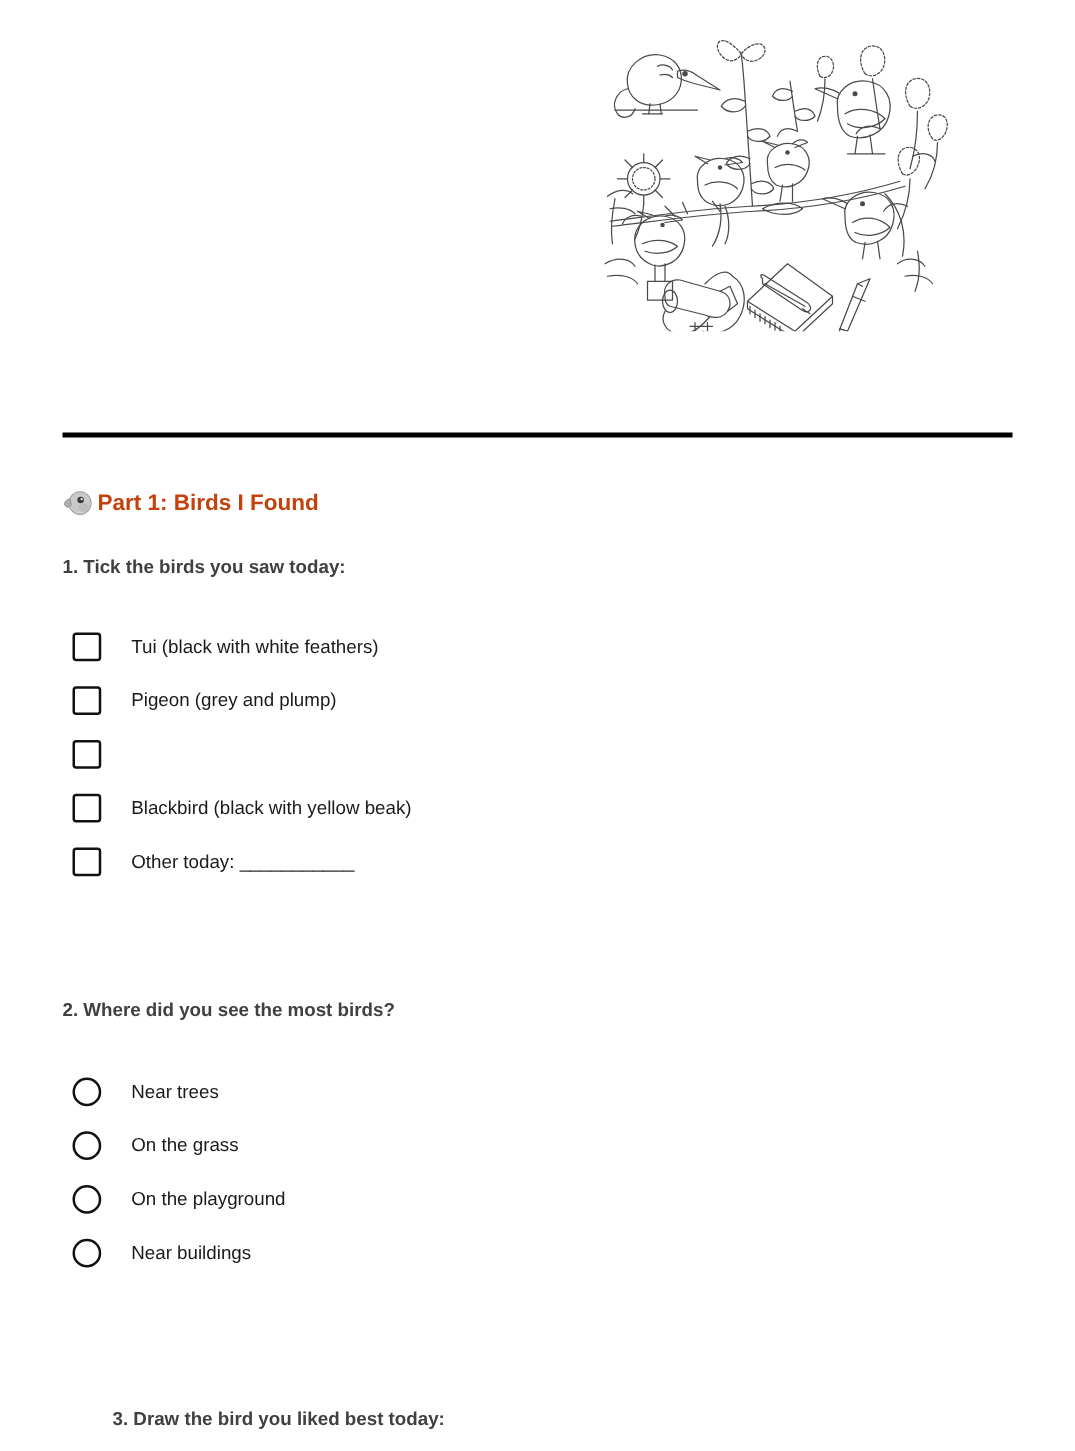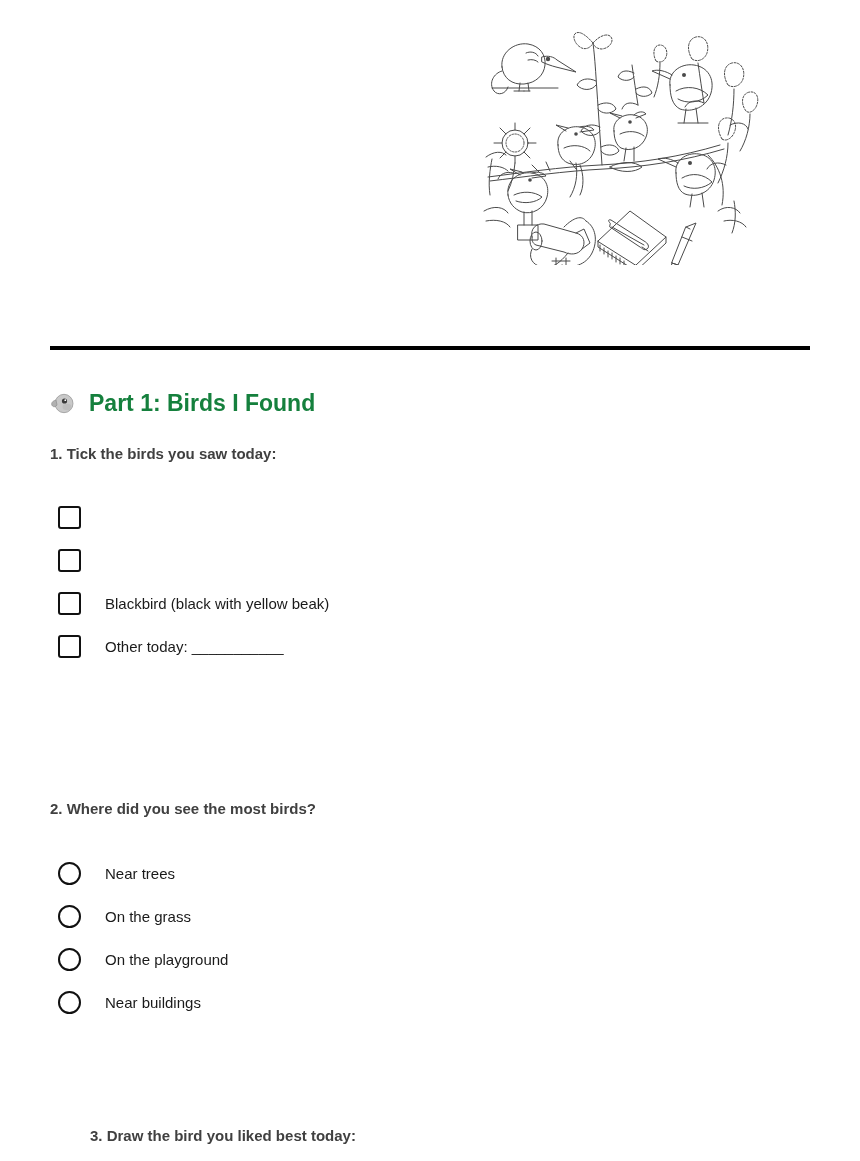--- a/index.html
+++ b/index.html
@@ -94,24 +94,24 @@
     height: 4px;
     background: #000;
   }
 
   
   .section-head {
     position: absolute;
     left: 50px;
     display: flex;
     align-items: center;
-    gap: 14px;
-    font-size: 23px;
+    gap: 3px;
+    font-size: 18px;
     font-weight: bold;
-    color: #15803d;
+    color: #c2410c;
     white-space: nowrap;
   }
   .section-head.p1 { top: 390px; }
   .section-head.p2 { top: 1072px; }
 
   .emoji-ico {
     width: 25px;
     height: 25px;
     flex: 0 0 25px;
     display: block;
@@ -331,20 +331,25 @@
       </svg>
     </span>
     <span>Part 1: Birds I Found</span>
   </div>
 
   <div class="question q1">1. Tick the birds you saw today:</div>
 
   <div class="opt-list checks">
     <div class="opt-row">
       <span class="checkbox-ctrl"></span>
+      <span class="opt-label">Tui (black with white feathers)</span>
+    </div>
+    <div class="opt-row">
+      <span class="checkbox-ctrl"></span>
+      <span class="opt-label">Pigeon (grey and plump)</span>
     </div>
     <div class="opt-row">
       <span class="checkbox-ctrl"></span>
     </div>
     <div class="opt-row">
       <span class="checkbox-ctrl"></span>
       <span class="opt-label">Blackbird (black with yellow beak)</span>
     </div>
     <div class="opt-row">
       <span class="checkbox-ctrl"></span>

